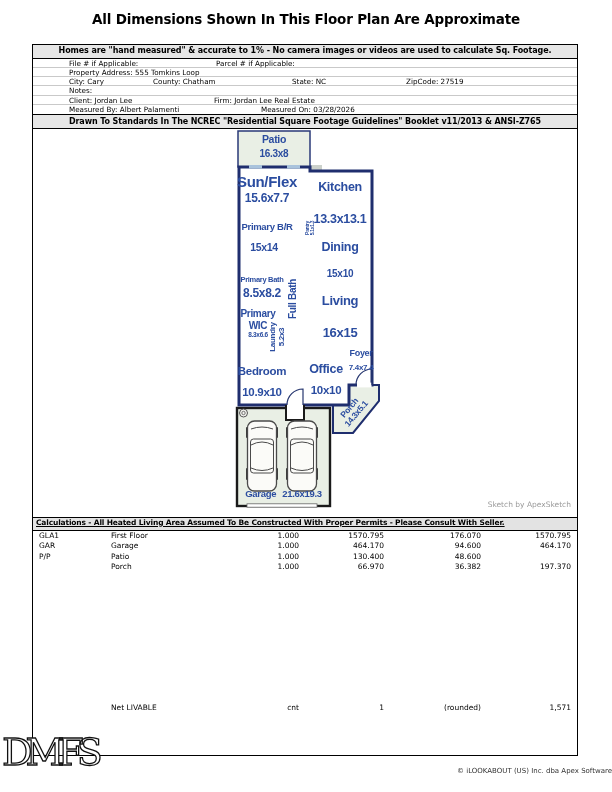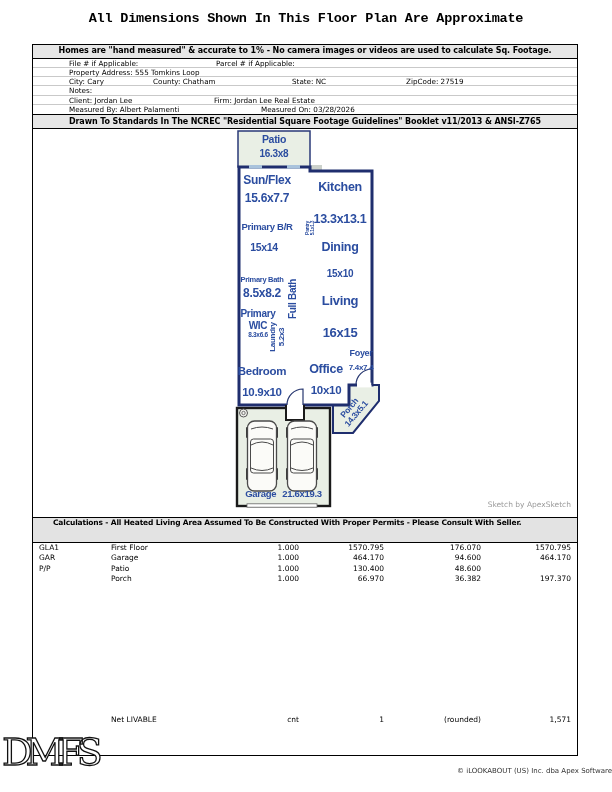--- a/index.html
+++ b/index.html
@@ -4,21 +4,21 @@
 <style>
   * { margin:0; padding:0; box-sizing:border-box; }
   html,body { background:#888; }
   .page {
     position:relative; width:612px; height:792px; margin:0 auto;
     background:#fff; overflow:hidden;
     font-family:"DejaVu Sans", sans-serif; color:#000;
   }
   .title {
     position:absolute; top:11px; left:0; width:100%;
-    text-align:center; font-weight:bold; font-size:13.5px; letter-spacing:-0.2px;font-family:Liberation Mono, monospace;
+    text-align:center; font-weight:bold; font-size:13.5px; letter-spacing:-0.2px;
   }
   .outer {
     position:absolute; left:32px; top:44px; width:546px; height:712px;
     border:1.2px solid #000;
   }
   .banner {
     height:13.5px; line-height:12.5px; background:#e6e6e6;
     border-bottom:1px solid #000; text-align:center;
     font-weight:bold; font-size:8px; letter-spacing:-0.1px; white-space:nowrap;
   }
@@ -34,23 +34,23 @@
   }
   .sketch { position:relative; height:388px; background:#fff; }
   .sketch svg { position:absolute; left:0; top:0; }
   .rlabel {
     position:absolute; font-family:"Liberation Sans", sans-serif; font-weight:bold;
     color:#2b4da0; text-align:center; letter-spacing:-0.3px; white-space:nowrap; line-height:1.1;
   }
   .vlabel { display:flex; flex-direction:column; align-items:center; justify-content:center; }
   .credit { position:absolute; right:6px; top:371px; font-size:7.5px; color:#9a9a9a; }
   .calcbar {
-    height:26px; line-height:10.5px; background:#e3e3e3;
+    height:14px; line-height:10.5px; background:#e3e3e3;
     border-top:1px solid #000; border-bottom:1px solid #000;
-    font-weight:bold; font-size:7.5px; letter-spacing:-0.15px; padding-left:20px; white-space:nowrap;
+    font-weight:bold; font-size:7.5px; letter-spacing:-0.15px; padding-left:3px; white-space:nowrap;text-decoration:underline;
   }
   .crow { position:relative; height:10.5px; font-size:7.5px; line-height:10.5px; white-space:nowrap; }
   .crow.hdr { font-weight:bold; }
   .crow span { position:absolute; top:0; }
   .c-code  { left:6px; }
   .c-desc  { left:78px; }
   .c-factor{ right:278px; }
   .c-size  { right:193px; }
   .c-perim { right:96px; }
   .c-total { right:6px; }
@@ -151,21 +151,21 @@
           <rect x="0.5" y="0" width="29" height="70" rx="7" fill="#fbfbf8" stroke="#4a4a4a" stroke-width="1.3"></rect>
           <path d="M4,8 Q15,4 26,8" fill="none" stroke="#4a4a4a" stroke-width="1"></path>
           <rect x="3.5" y="18" width="23" height="34" rx="3" fill="none" stroke="#4a4a4a" stroke-width="1"></rect>
           <path d="M4,24 Q15,18 26,24" fill="none" stroke="#4a4a4a" stroke-width="1"></path>
           <path d="M4,47 Q15,52 26,47" fill="none" stroke="#4a4a4a" stroke-width="1"></path>
         </g>
       </svg>
 
       <div class="rlabel" style="left:205px;top:5px;width:72px;font-size:10.5px">Patio</div>
       <div class="rlabel" style="left:205px;top:19px;width:72px;font-size:10px">16.3x8</div>
-      <div class="rlabel" style="left:198px;top:45px;width:72px;font-size:12px">Sun/Flex</div>
+      <div class="rlabel" style="left:198px;top:45px;width:72px;font-size:15px">Sun/Flex</div>
       <div class="rlabel" style="left:198px;top:63px;width:72px;font-size:12px">15.6x7.7</div>
       <div class="rlabel" style="left:272px;top:52px;width:70px;font-size:12.5px">Kitchen</div>
       <div class="rlabel" style="left:272px;top:84px;width:70px;font-size:12.5px">13.3x13.1</div>
       <div class="rlabel" style="left:198px;top:93px;width:72px;font-size:9.5px">Primary B/R</div>
       <div class="rlabel" style="left:195px;top:113px;width:72px;font-size:10.5px">15x14</div>
       <div class="rlabel vlabel" style="left:261px;top:92px;width:32px;height:14px;font-size:5px;transform:rotate(-90deg)">
         <span>Pantry</span>
         <span>5.1x1.3</span>
       </div>
       <div class="rlabel" style="left:272px;top:112px;width:70px;font-size:12.5px">Dining</div>

